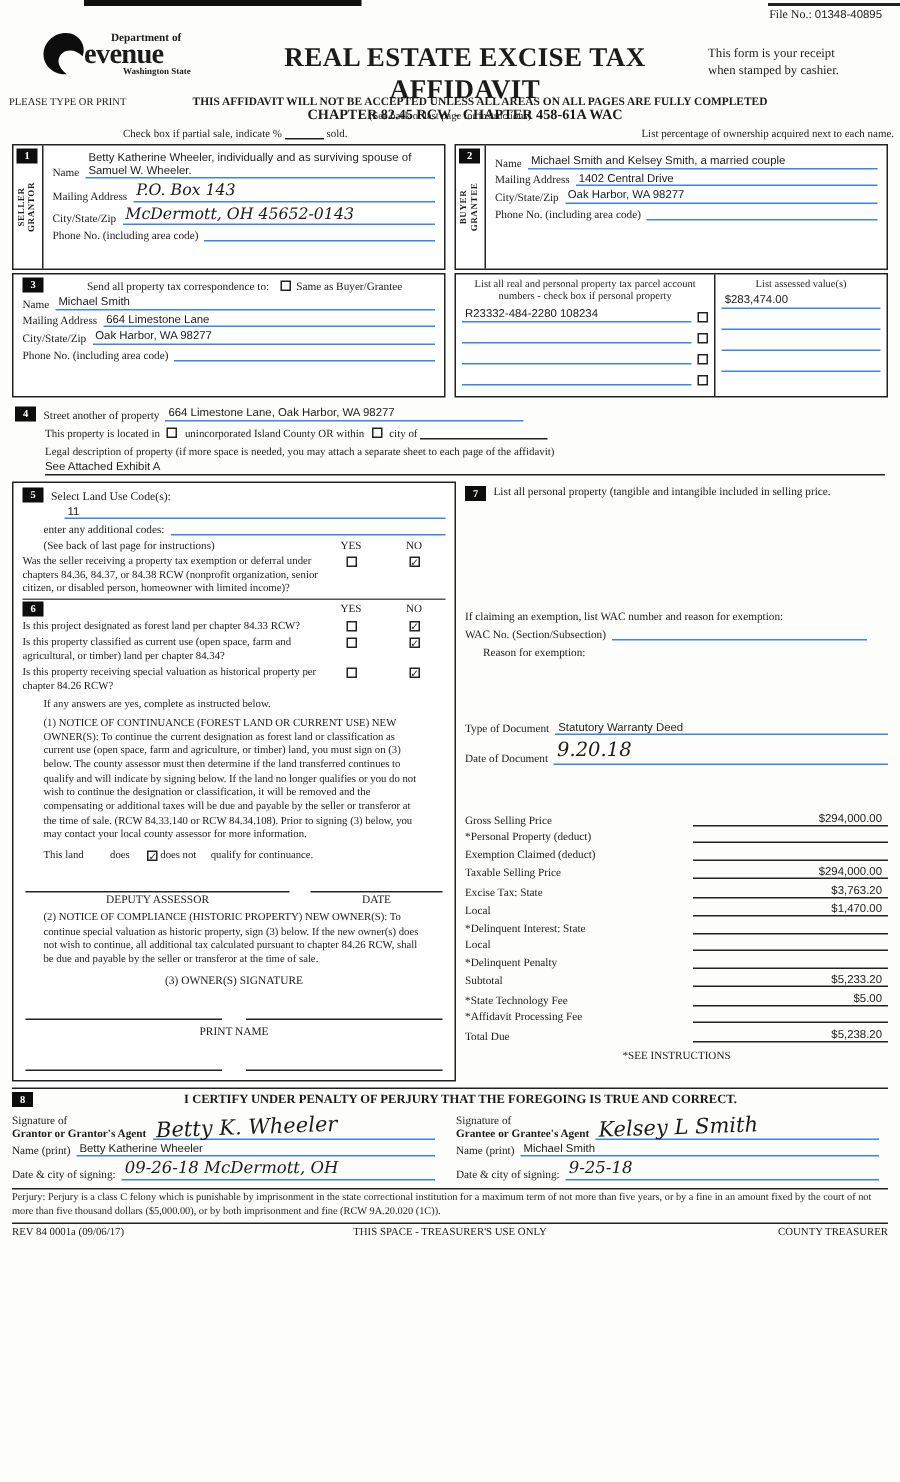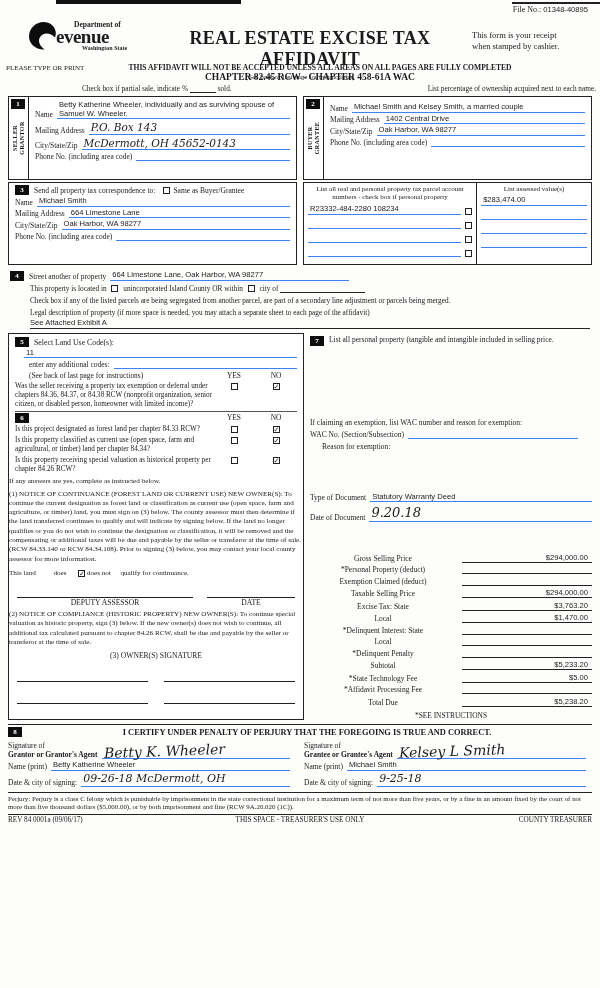--- a/index.html
+++ b/index.html
@@ -43,26 +43,26 @@
   .hw { font-family:"DejaVu Serif", serif; font-style:italic; font-size:10.5px; line-height:1; }
   .sig { font-size:14px; transform:rotate(-2deg); display:inline-block; }
   .cb { display:inline-block; width:7px; height:7px; border:1px solid #222; font-size:7px; line-height:6px; text-align:center; vertical-align:middle; flex:none; background:#fff; }
 
   .q { display:flex; font-size:7.2px; margin:2px 6px; line-height:1.25; }
   .q .txt { flex:1; }
   .ynhead { display:flex; font-size:7.4px; font-weight:normal; margin:1px 6px 0 6px; }
   .ynhead .sp { flex:1; }
   .ycol, .ncol { width:42px; text-align:center; flex:none; }
 
-  .para { font-size:7.15px; line-height:1.3; margin:3px 0; text-align:left; }
+  .para { font-size:7.15px; line-height:1.3; margin:3px 20px; text-align:left; }
   .ctr { text-align:center; }
   .b { font-weight:bold; }
 
   .feerow { display:flex; align-items:flex-end; font-size:7.5px; margin:2.5px 0; }
-  .feelbl { width:152px; text-align:center; padding-right:6px; flex:none; }
+  .feelbl { width:152px; text-align:left; padding-right:6px; flex:none; }
   .feeval { flex:1; border-bottom:1px solid #222; text-align:right; min-height:9px; padding-right:4px; }
 
   .sigline { border-bottom:1px solid #222; height:12px; }
   .stamp { position:absolute; left:70px; top:902px; font-family:"DejaVu Sans Mono", monospace; font-size:9.5px; letter-spacing:1px; color:#3d3d3d; }
 </style>
 </head>
 <body>
 
 <div class="page">
 
@@ -161,21 +161,21 @@
             <span class="val"></span>
           </div>
         </div>
       </div>
     </div>
 
     <div class="row" style="gap:6px; margin-top:2px;">
       <div class="box" style="flex:1; min-height:72px; padding-top:1px;">
         <div class="field" style="margin-top:1px;">
           <span class="badge" style="margin-right:5px;">3</span>
-          <span style="font-size:7.5px;">Send all property tax correspondence to:</span>
+          <span style="font-size:7.5px;margin-left:24px;">Send all property tax correspondence to:</span>
           <span class="cb" style="margin:0 3px 1px 8px;"></span>
           <span style="font-size:7.5px;">Same as Buyer/Grantee</span>
         </div>
         <div class="field">
           <span class="lbl">Name</span>
           <span class="val typed">Michael Smith</span>
         </div>
         <div class="field">
           <span class="lbl">Mailing Address</span>
           <span class="val typed">664 Limestone Lane</span>
@@ -238,33 +238,32 @@
         <span style="flex:1;"></span>
       </div>
       <div style="font-size:7.3px; margin:3px 0 0 20px;">
         <span>This property is located in</span>
         <span class="cb" style="margin:0 3px;"></span>
         <span>unincorporated Island County OR within</span>
         <span class="cb" style="margin:0 3px;"></span>
         <span>city of</span>
         <span class="blank" style="width:85px;"></span>
       </div>
-      <div style="font-size:7.3px; margin:3px 0 0 20px;">Check box if any of the listed parcels are being segregated from another parcel, are part of a secondary line adjustment or parcels being merged.</div>
       <div style="font-size:7.3px; margin:3px 0 0 20px;">Legal description of property (if more space is needed, you may attach a separate sheet to each page of the affidavit)</div>
       <div class="typed" style="margin:1px 0 0 20px; border-bottom:1px solid #222; padding-bottom:1px;">See Attached Exhibit A</div>
     </div>
 
     <div class="row" style="margin-top:2px; align-items:stretch;">
 
       <div class="box" style="width:296px; flex:none; padding-top:2px;">
         <div class="field" style="margin-top:1px;">
           <span class="badge" style="margin-right:5px;">5</span>
           <span style="font-size:7.8px;">Select Land Use Code(s):</span>
         </div>
-        <div class="field" style="margin-left:15px;">
+        <div class="field" style="margin-left:34px;">
           <span class="val typed">11</span>
         </div>
         <div class="field" style="margin-left:20px;">
           <span class="lbl">enter any additional codes:</span>
           <span class="val"></span>
         </div>
         <div class="ynhead">
           <span style="margin-left:14px; font-size:7.4px;">(See back of last page for instructions)</span>
           <span class="sp"></span>
           <span class="ycol">YES</span>
@@ -317,20 +316,21 @@
             <div class="sigline"></div>
             <div class="ctr" style="font-size:7.6px;">DATE</div>
           </div>
         </div>
         <div class="para">(2) NOTICE OF COMPLIANCE (HISTORIC PROPERTY) NEW OWNER(S):  To continue special valuation as historic property, sign (3) below.  If the new owner(s) does not wish to continue, all additional tax calculated pursuant to chapter 84.26 RCW, shall be due and payable by the seller or transferor at the time of sale.</div>
         <div class="ctr" style="font-size:7.6px; margin-top:4px;">(3) OWNER(S) SIGNATURE</div>
         <div class="row" style="margin:10px 8px 0 8px; gap:16px;">
           <div class="sigline" style="flex:1;"></div>
           <div class="sigline" style="flex:1;"></div>
         </div>
+        <div class="ctr" style="font-size:7.6px; margin-top:3px;">PRINT NAME</div>
         <div class="row" style="margin:10px 8px 6px 8px; gap:16px;">
           <div class="sigline" style="flex:1;"></div>
           <div class="sigline" style="flex:1;"></div>
         </div>
       </div>
 
       <div style="flex:1; padding:2px 0 0 6px; display:flex; flex-direction:column;">
         <div class="row" style="align-items:flex-start;">
           <span class="badge" style="margin:1px 5px 0 0;">7</span>
           <span style="font-size:7.5px; line-height:1.3;">List all personal property (tangible and intangible included in selling price.</span>

